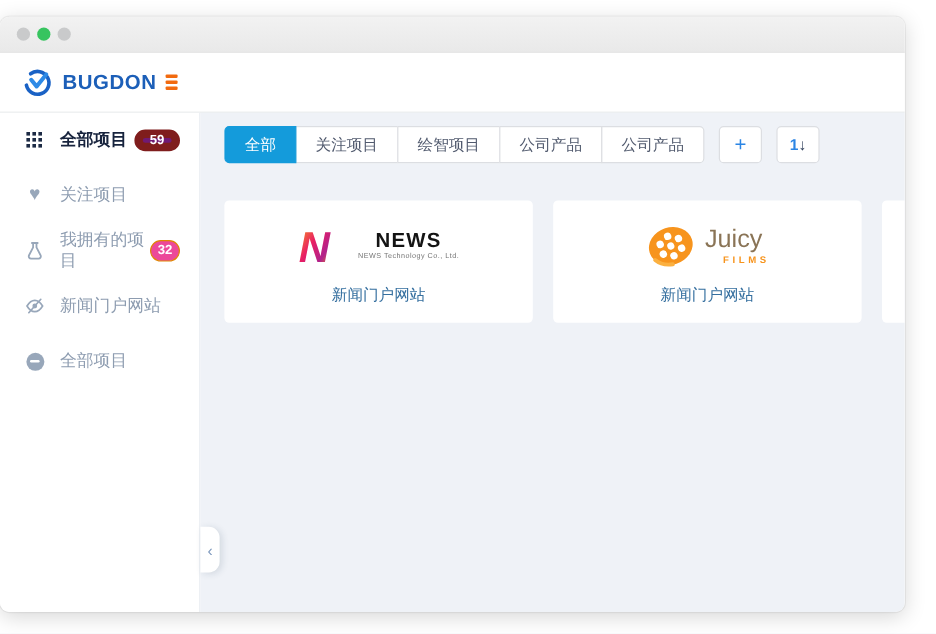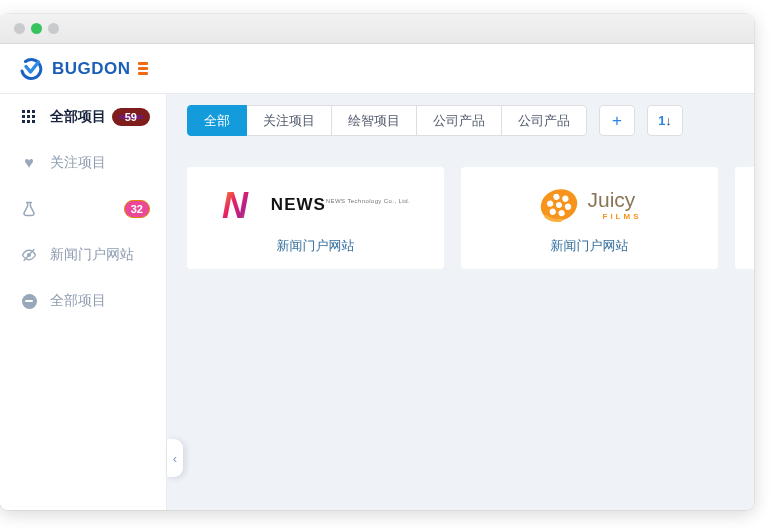--- a/index.html
+++ b/index.html
@@ -113,21 +113,21 @@
 
   .cards { display:flex; gap:17px; margin-top:31px; }
   .card {
     flex:0 0 auto; width:257px; height:102px; background:#fff; border-radius:4px;
     display:flex; flex-direction:column; align-items:center; justify-content:center;
     cursor:pointer;
   }
   .card-partial { width:200px; }
   .card-logo { height:46px; display:flex; align-items:center; justify-content:center; gap:8px; }
   .card-name { font-size:13px; color:#356f9f; margin-top:9px; }
-  .news-texts { display:flex; flex-direction:row; }
+  .news-texts { display:flex; flex-direction:column;text-align:center; }
   .news-title { font-size:17px; font-weight:900; color:#141414; letter-spacing:1px; line-height:1; }
   .news-sub   { font-size:6px; color:#757575; letter-spacing:.4px; margin-top:2px; }
   .juicy-texts { display:flex; flex-direction:column; align-items:flex-start; }
   .juicy-title { font-size:21px; font-weight:400; color:#8a7456; line-height:1; }
   .juicy-sub   { font-size:8px; font-weight:700; color:#f7941d; letter-spacing:3px; margin-top:2px; margin-left:15px; }
 </style>
 </head>
 <body>
 
 <div class="window">
@@ -168,20 +168,21 @@
             <span class="heart-glyph">♥</span>
           </span>
         <span class="label">关注项目</span>
       </div>
       <div class="side-item">
         <span class="icon-box">
           <svg width="16" height="16" viewBox="0 0 16 16">
             <path d="M5.6 1.5h4.8 M6.6 1.5v3.6L3.1 11.9a1.9 1.9 0 0 0 1.8 2.6h6.2a1.9 1.9 0 0 0 1.8-2.6L9.4 5.1V1.5" fill="none" stroke="#98a7ba" stroke-width="1.5" stroke-linecap="round" stroke-linejoin="round"></path>
           </svg>
         </span>
+        <span class="label">我拥有的项目</span>
         <span class="badge orange">32</span>
       </div>
       <div class="side-item">
         <span class="icon-box">
           <svg width="16" height="16" viewBox="0 0 16 16">
             <path d="M1.5 8C3.4 4.8 5.9 3.3 8 3.3S12.6 4.8 14.5 8C12.6 11.2 10.1 12.7 8 12.7S3.4 11.2 1.5 8z" fill="none" stroke="#98a7ba" stroke-width="1.4"></path>
             <circle cx="8" cy="8" r="2" fill="#98a7ba"></circle>
             <line x1="3" y1="13.6" x2="13" y2="2.4" stroke="#98a7ba" stroke-width="1.4" stroke-linecap="round"></line>
           </svg>
         </span>

